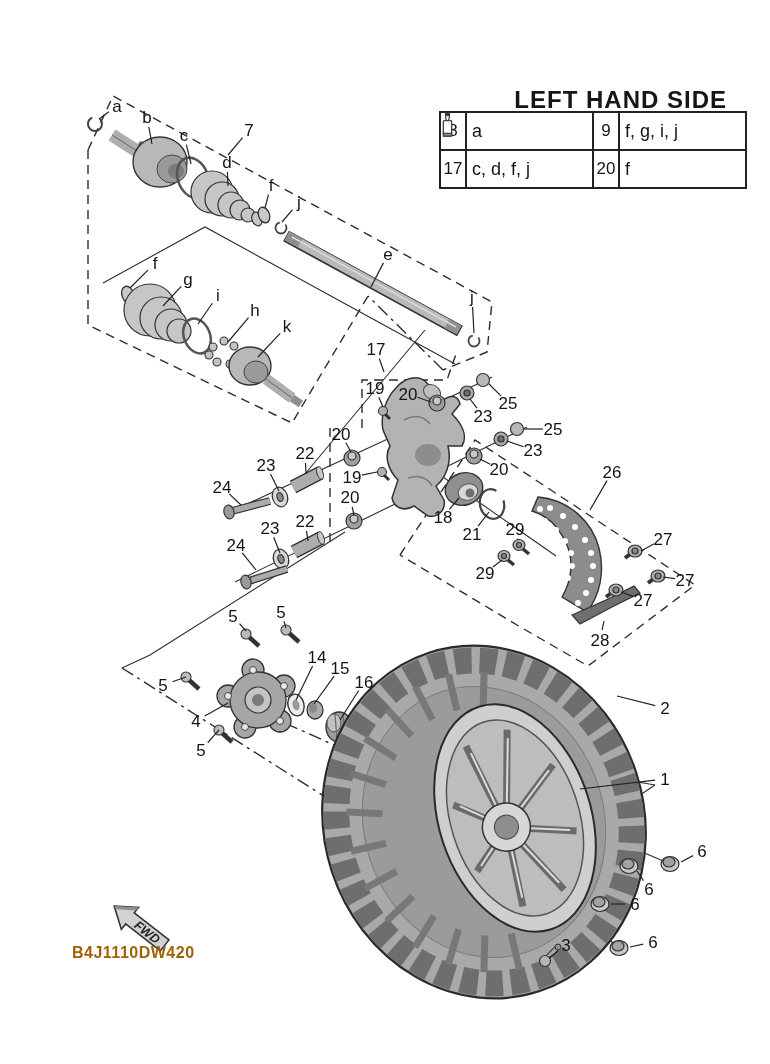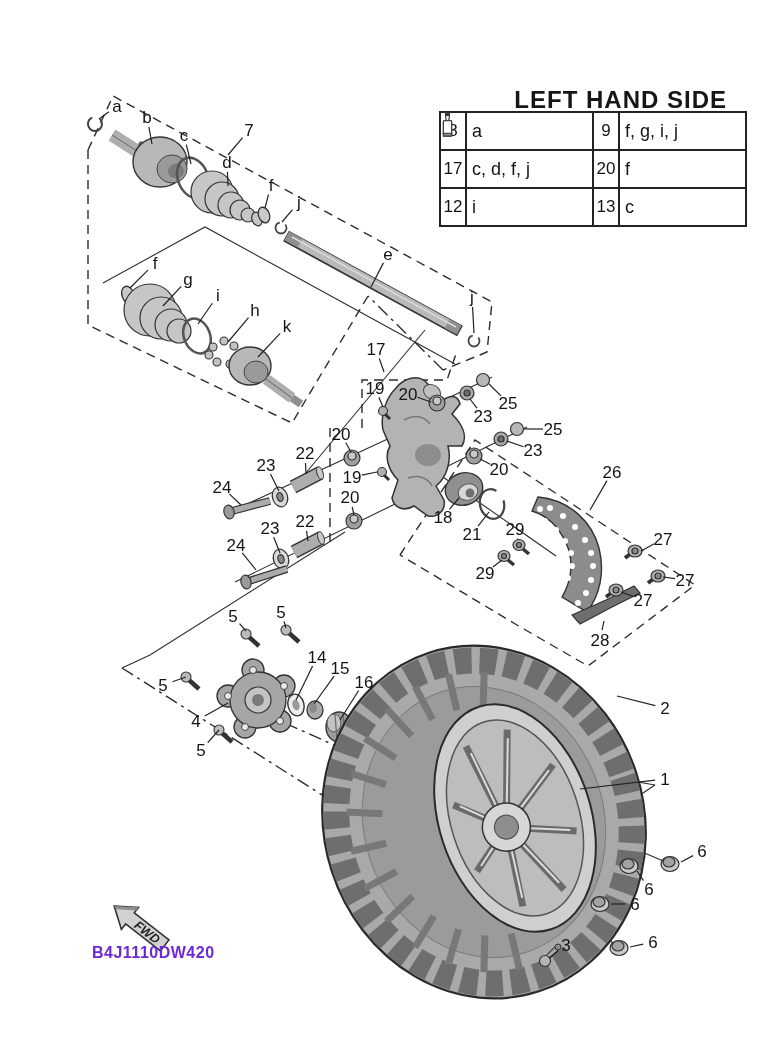--- a/index.html
+++ b/index.html
@@ -9,22 +9,22 @@
   .page-title{position:absolute;top:86px;right:43px;font-size:24px;font-weight:700;
       letter-spacing:1px;color:#161616;white-space:nowrap;}
   table.app-chart{position:absolute;left:439px;top:111px;border-collapse:collapse;
       table-layout:fixed;width:288px;}
   table.app-chart td{border:2px solid #222;height:36px;font-size:18px;color:#141414;
       padding:0 0 0 5px;vertical-align:middle;background:#fff;}
   table.app-chart td.num{width:24px;text-align:center;padding:0;font-size:17px;}
   table.app-chart td.parts{width:120px;}
   .parts-inner{display:flex;align-items:center;justify-content:space-between;padding-right:3px;}
   .tube{width:15px;height:27px;flex:0 0 auto;}
-  .code-label{position:absolute;left:92px;top:944px;font-size:16px;font-weight:600;
-      letter-spacing:.5px;color:#6d28d9;}
+  .code-label{position:absolute;left:72px;top:944px;font-size:16px;font-weight:600;
+      letter-spacing:.5px;color:#a16207;}
   text.callout{font-family:"Liberation Sans",sans-serif;font-size:17px;fill:#141414;}
 </style>
 </head>
 <body>
 
 <div class="page">
 
 <svg id="diagram" width="770" height="1064" viewBox="0 0 770 1064">
   <defs>
     <symbol id="tube-sym" viewBox="0 0 14 28">
@@ -500,32 +500,18 @@
               </svg>
             </span>
           </td>
           <td class="num">20</td>
           <td class="parts">
             <span class="parts-inner">
               <span>f</span>
             </span>
           </td>
         </tr>
-        <tr>
-          <td class="num">12</td>
-          <td class="parts">
-            <span class="parts-inner">
-              <span>i</span>
-            </span>
-          </td>
-          <td class="num">13</td>
-          <td class="parts">
-            <span class="parts-inner">
-              <span>c</span>
-            </span>
-          </td>
-        </tr>
       </tbody>
 </table>
 
 <div class="code-label">B4J1110DW420</div>
 
 </div>
 
 </body></html>

